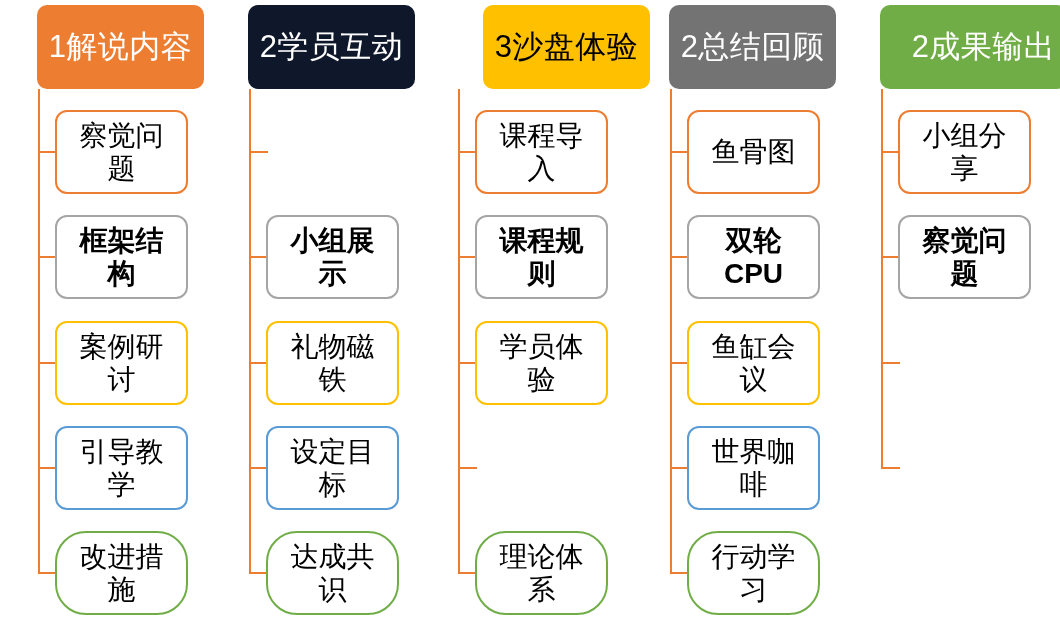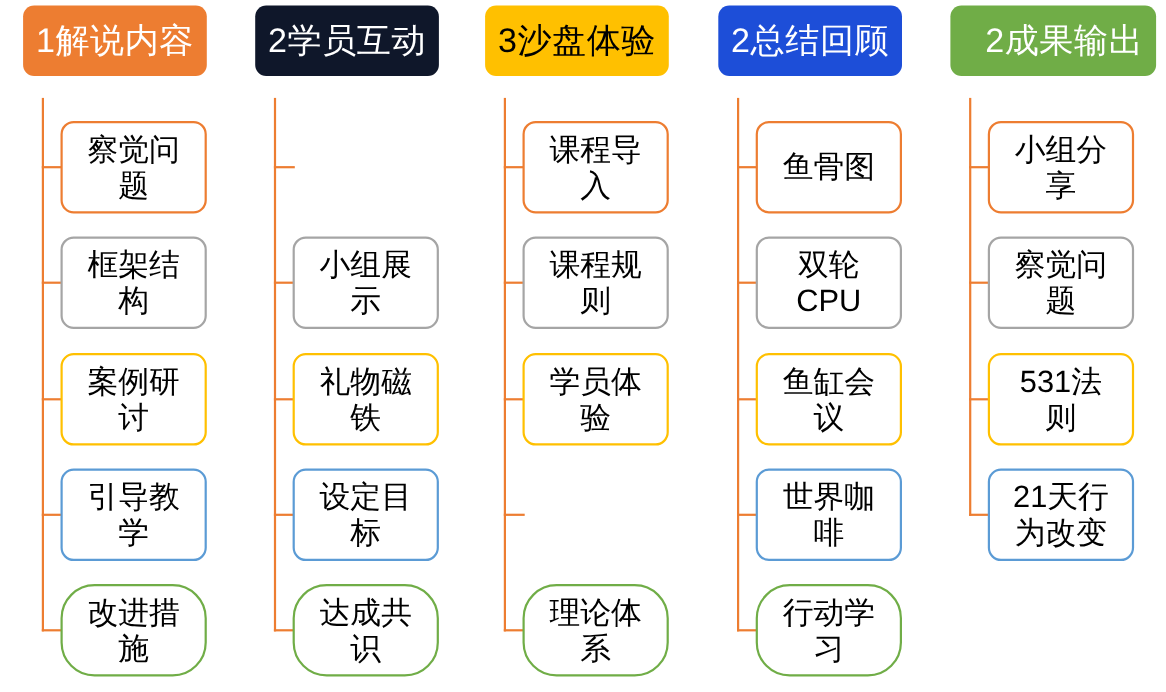--- a/index.html
+++ b/index.html
@@ -16,24 +16,24 @@
     overflow: hidden;
   }
   .col {
     position: absolute;
     top: 0;
     width: 212px;
     height: 629px;
   }
   .hdr {
     position: absolute;
-    left: 0;
+    left: 16px;
     top: 5px;
     width: 167px;
-    height: 64px;
+    height: 84px;
     border-radius: 10px;
     display: flex;
     align-items: center;
     justify-content: center;
     font-size: 31px;
     letter-spacing: 0.5px;
     white-space: nowrap;
   }
   .node {
     position: absolute;
@@ -76,27 +76,27 @@
   }
   .hl1 { top: 151px; }
   .hl2 { top: 256px; }
   .hl3 { top: 362px; }
   .hl4 { top: 467px; }
   .hl5 { top: 572px; }
   
   .f-orange { background: #ED7D31; }
   .f-gray   { background: #0f172a; }
   .f-gold   { background: #FFC000; }
-  .f-blue   { background: #1d4ed8; }
+  .f-blue   { background: #737373; }
   .f-green  { background: #70AD47; padding-left: 20px; }
   .t-light  { color: #FFFFFF; }
-  .t-dark   { color: #000000; }
+  .t-dark   { color: #000000; margin-left: 26px; }
   
   .b-orange { border-color: #ED7D31; }
-  .b-gray   { border-color: #A5A5A5; }
+  .b-gray   { border-color: #A5A5A5; font-weight: bold; }
   .b-gold   { border-color: #FFC000; }
   .b-blue   { border-color: #5B9BD5; }
   .b-green  { border-color: #70AD47; }
 </style>
 </head>
 <body>
 
 <div class="canvas">
 
   <div class="col" style="left:21px">
@@ -159,17 +159,15 @@
 
   <div class="col" style="left:864px">
     <div class="vline v4"></div>
     <div class="hl hl1"></div>
     <div class="hl hl2"></div>
     <div class="hl hl3"></div>
     <div class="hl hl4"></div>
     <div class="hdr f-green t-light">2成果输出</div>
     <div class="node r1 b-orange">小组分享</div>
     <div class="node r2 b-gray">察觉问题</div>
-    <div class="node r3 b-gold">531法则</div>
-    <div class="node r4 b-blue">21天行为改变</div>
   </div>
 
 </div>
 
 </body></html>

